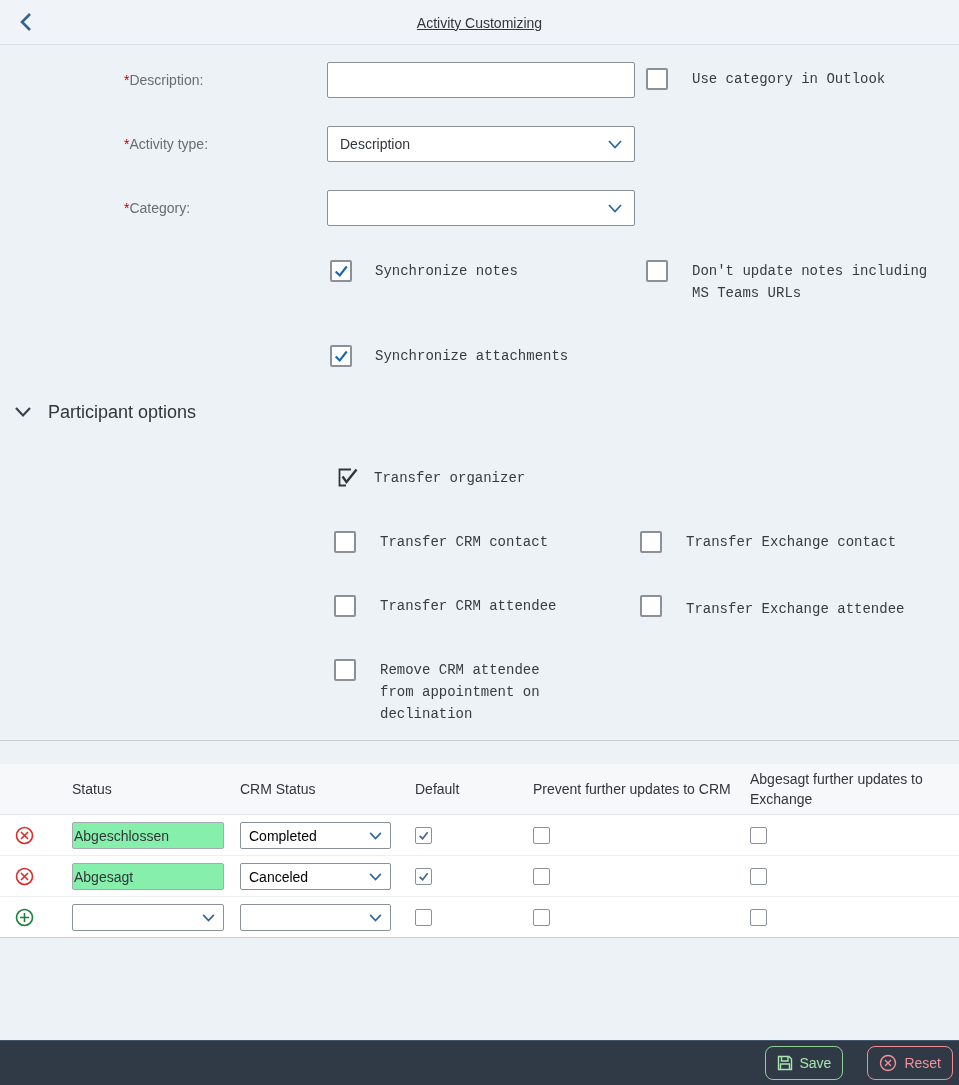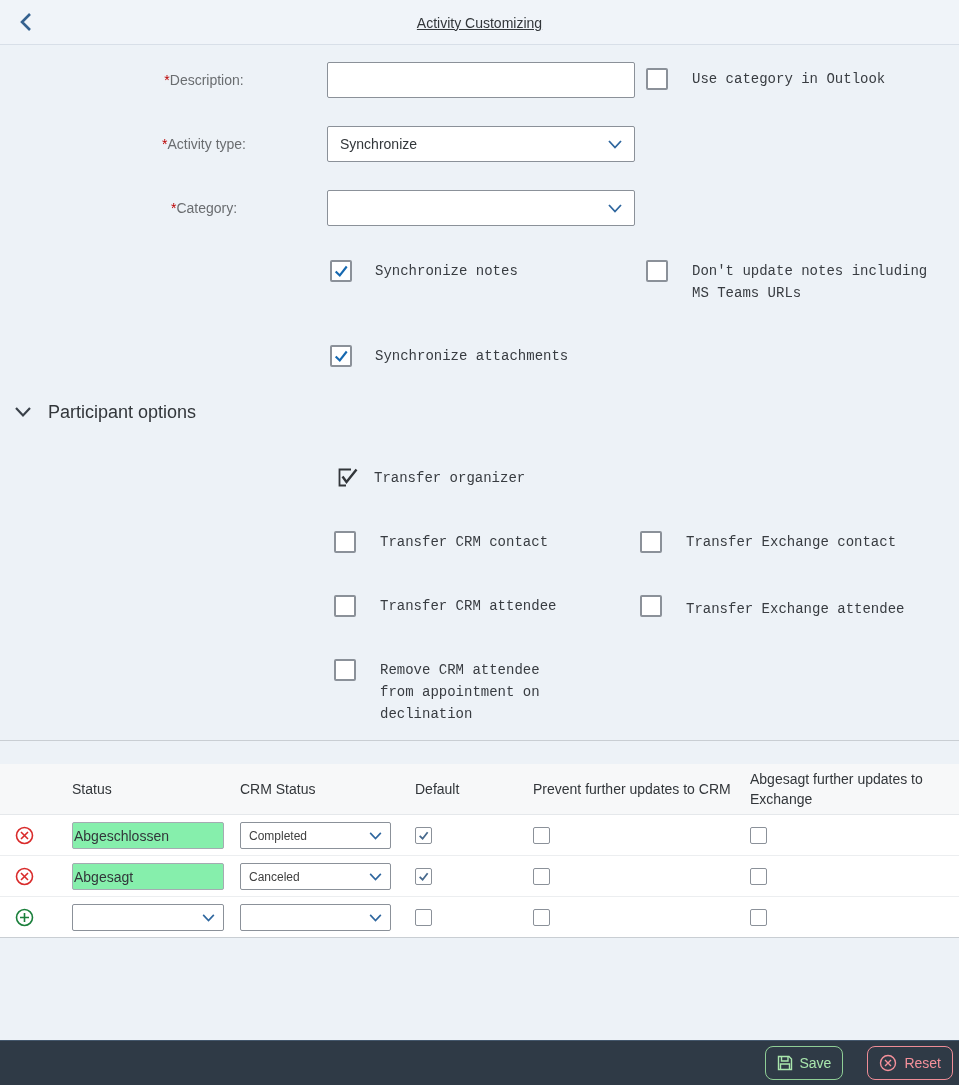--- a/index.html
+++ b/index.html
@@ -10,21 +10,21 @@
   
   .hdr { position:absolute; left:0; top:0; width:959px; height:45px;
          background:#f0f4f9; border-bottom:1px solid #d8dfe8; }
   .back-btn { position:absolute; left:12px; top:8px; width:30px; height:30px;
               background:none; border:none; cursor:pointer; }
   .hdr-title { position:absolute; left:0; top:0; width:100%; height:45px;
                display:flex; align-items:center; justify-content:center;
                font-size:14px; color:#32363a;text-decoration:underline; }
 
   
-  .field-label { position:absolute; left:104px; width:200px; text-align:center;
+  .field-label { position:absolute; left:124px; width:200px; text-align:left;
                  font-size:14px; color:#6a6d70; line-height:16px; }
   .req { color:#bb0000; }
   .txt-input { position:absolute; left:327px; width:308px; height:36px;
                background:#fff; border:1px solid #8b9199; border-radius:2px;
                font-family:inherit; font-size:14px; color:#32363a; padding:0 10px; }
   .select { position:absolute; left:327px; width:308px; height:36px;
             background:#fff; border:1px solid #8b9199; border-radius:2px;
             display:flex; align-items:center; padding:0 12px; cursor:pointer; }
   .select .val { font-size:14px; color:#32363a; flex:1; white-space:nowrap; overflow:hidden; }
   .select .chev { flex:0 0 auto; }
@@ -56,21 +56,21 @@
         border-bottom:1px solid #eceef0; }
   .tr:last-child { border-bottom:1px solid #c9ced3; }
   .row-action { position:absolute; left:15px; top:11px; width:19px; height:19px;
                 background:none; border:none; cursor:pointer; padding:0; }
   .cell-input { position:absolute; left:72px; top:7px; width:152px; height:27px;
                 background:#86efac; border:1px solid #a5abb2; border-radius:2px;
                 font-family:inherit; font-size:14px; color:#32363a; padding:0 1px; }
   .cell-select { position:absolute; top:7px; width:151px; height:27px;
                  background:#fff; border:1px solid #8b9199; border-radius:2px;
                  display:flex; align-items:center; padding:0 8px; cursor:pointer; }
-  .cell-select .val { font-size:12px; color:#404040; flex:1; white-space:nowrap; overflow:hidden; }
+  .cell-select .val { font-size:14px; color:#000000; flex:1; white-space:nowrap; overflow:hidden; }
   .cb.small { width:17px; height:17px; border-width:1.5px; top:12px; color:#46688c; }
 
   
   .ftr { position:absolute; left:0; top:1040px; width:959px; height:45px;
          background:#2f3a46; border-top:1px solid #43566b;
          display:flex; align-items:center; justify-content:flex-end; gap:24px; padding-right:6px; }
   .ftr-btn { height:34px; display:flex; align-items:center; gap:7px; padding:0 11px;
              background:transparent; border-radius:8px; font-family:inherit;
              font-size:14px; cursor:pointer; }
   .btn-save  { color:#a9e6ad; border:1px solid #8fce96; }
@@ -92,21 +92,21 @@
 
   <div class="field-label" style="top:72px"><span class="req">*</span><span>Description:</span></div>
   <input class="txt-input" style="top: 62px;" value="">
   <div class="cb" style="left:646px; top:68px">
     
   </div>
   <div class="cb-label" style="left:692px; top:68px">Use category in Outlook</div>
 
   <div class="field-label" style="top:136px"><span class="req">*</span><span>Activity type:</span></div>
   <div class="select" style="top:126px">
-    <span class="val">Synchronize</span>
+    <span class="val">Description</span>
     <svg class="chev" width="14" height="9" viewBox="0 0 14 9">
       <path d="M1 1 L7 7.5 L13 1" fill="none" stroke="#2e669e" stroke-width="1.8"></path>
     </svg>
   </div>
 
   <div class="field-label" style="top:200px"><span class="req">*</span><span>Category:</span></div>
   <div class="select" style="top:190px">
     <span class="val"></span>
     <svg class="chev" width="14" height="9" viewBox="0 0 14 9">
       <path d="M1 1 L7 7.5 L13 1" fill="none" stroke="#2e669e" stroke-width="1.8"></path>

